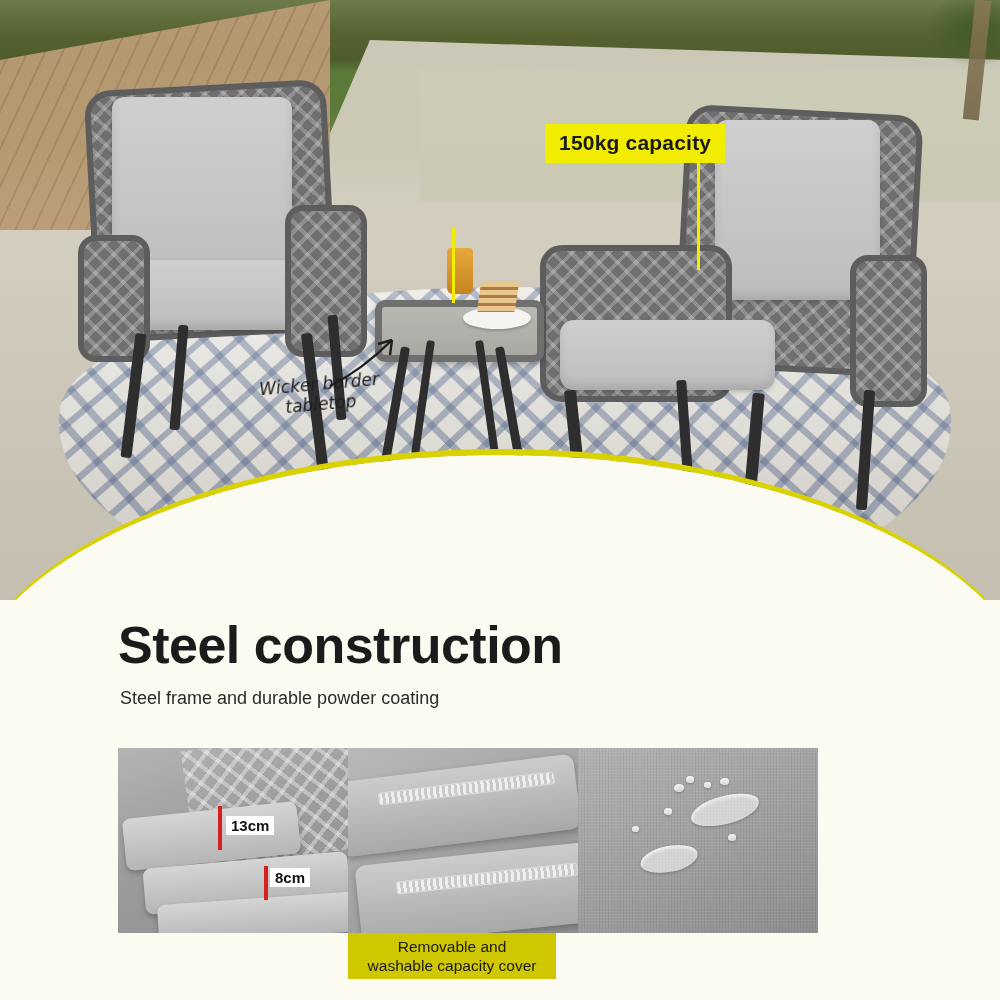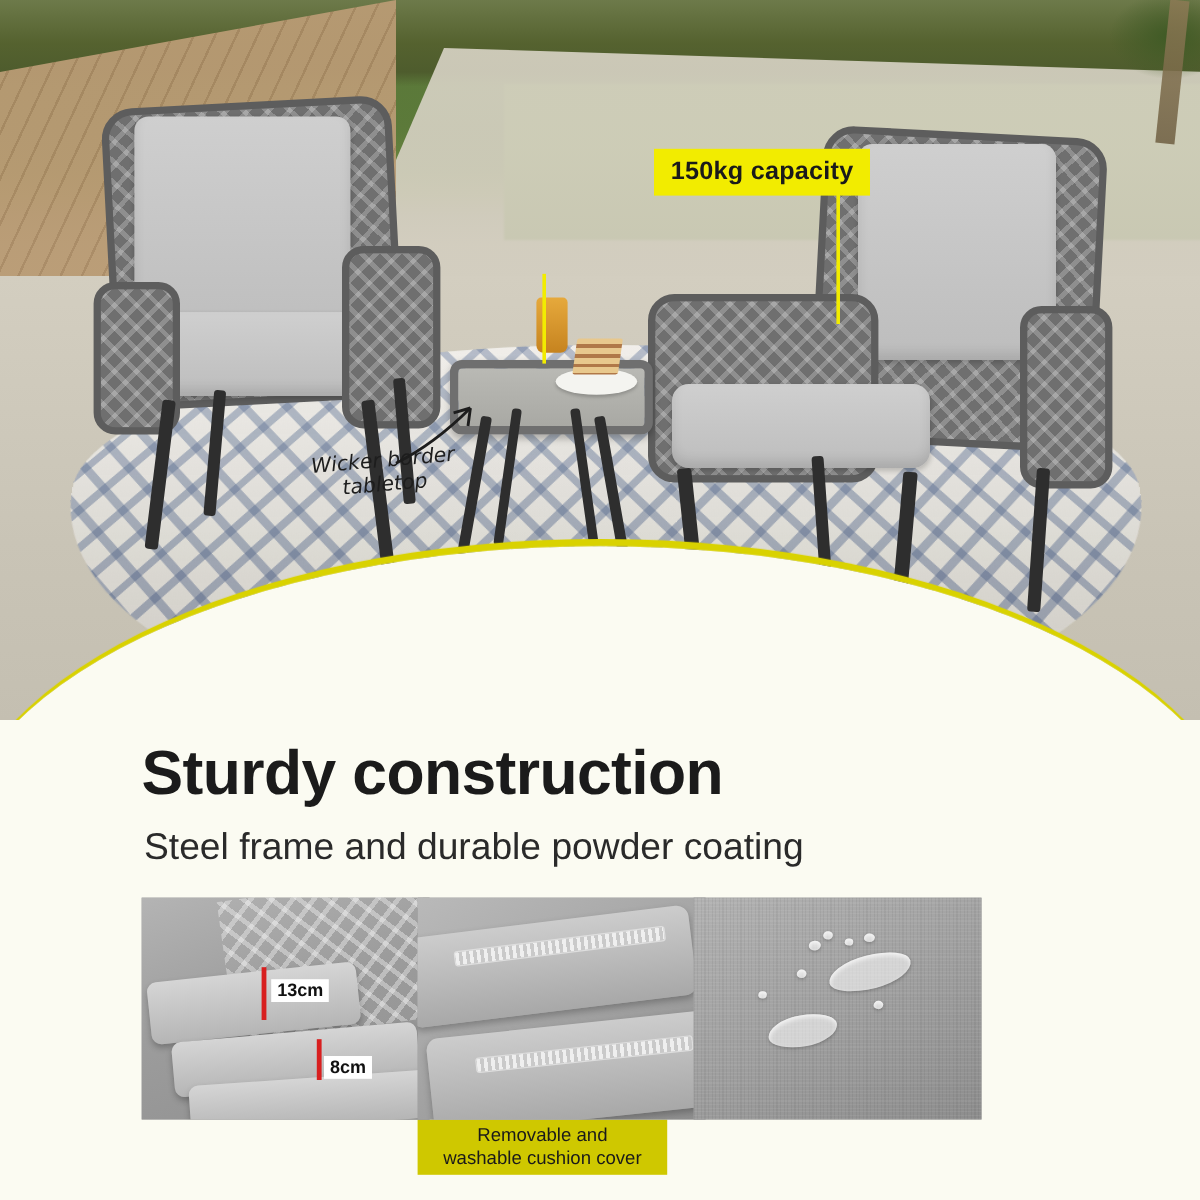--- a/index.html
+++ b/index.html
@@ -209,21 +209,21 @@
     position: absolute;
     left: 118px; top: 615px;
     font-size: 52px;
     font-weight: 700;
     color: #1b1b1b;
     letter-spacing: -0.5px;
   }
   .subhead {
     position: absolute;
     left: 120px; top: 688px;
-    font-size: 31px;
+    font-size: 18px;
     color: #2a2a2a;
   }
 
   .cards {
     position: absolute;
     left: 118px; top: 748px;
     width: 765px;
     display: flex;
     gap: 22px;
   }
@@ -374,51 +374,51 @@
     </svg>
     <div class="hand-note" style="left:240px; top:375px; width:160px;">
       <div>Wicker border</div>
       <div>tabletop</div>
     </div>
 
     <div class="hero-curve"></div>
     <div class="hero-curve-line"></div>
   </div>
 
-  <div class="headline">Sturdy construction</div>
+  <div class="headline">Steel construction</div>
   <div class="subhead">Steel frame and durable powder coating</div>
 
   <div class="cards">
 
     <div class="card">
       <div class="card-img">
         <div class="c1-bg"></div>
         <div class="c1-weave"></div>
         <div class="c1-cush" style="left:6px; top:62px; width:175px; height:52px; transform:rotate(-6deg);"></div>
         <div class="c1-cush" style="left:26px; top:112px; width:205px; height:46px; transform:rotate(-5deg);"></div>
         <div class="c1-cush" style="left:40px; top:150px; width:205px; height:40px; transform:rotate(-4deg);"></div>
         <div class="measure-line" style="left:100px; top:58px; height:44px;"></div>
         <div class="measure-label" style="left:108px; top:68px;">13cm</div>
         <div class="measure-line" style="left:146px; top:118px; height:34px;"></div>
-        <div class="measure-label" style="left:152px; top:132px;">8cm</div>
+        <div class="measure-label" style="left:152px; top:120px;">8cm</div>
       </div>
     </div>
 
     <div class="card">
       <div class="card-img">
         <div class="c2-bg"></div>
         <div class="c2-cush" style="left:-10px; top:20px; width:240px; height:75px; transform:rotate(-7deg);"></div>
         <div class="zip" style="left:30px; top:34px; width:175px; transform:rotate(-7deg);"></div>
         <div class="c2-cush" style="left:10px; top:105px; width:250px; height:80px; transform:rotate(-6deg);"></div>
         <div class="zip" style="left:48px; top:124px; width:180px; transform:rotate(-6deg);"></div>
       </div>
       <div class="card-caption two-line">
         <span>
           <span>Removable and</span><br>
-          <span>washable cushion cover</span>
+          <span>washable capacity cover</span>
         </span>
       </div>
     </div>
 
     <div class="card">
       <div class="card-img">
         <div class="c3-bg"></div>
         <div class="drop" style="left:112px; top:48px; width:70px; height:28px; transform:rotate(-14deg);"></div>
         <div class="drop" style="left:62px; top:98px; width:58px; height:26px; transform:rotate(-10deg);"></div>
         <div class="drop" style="left:96px; top:36px; width:10px; height:8px;"></div>

